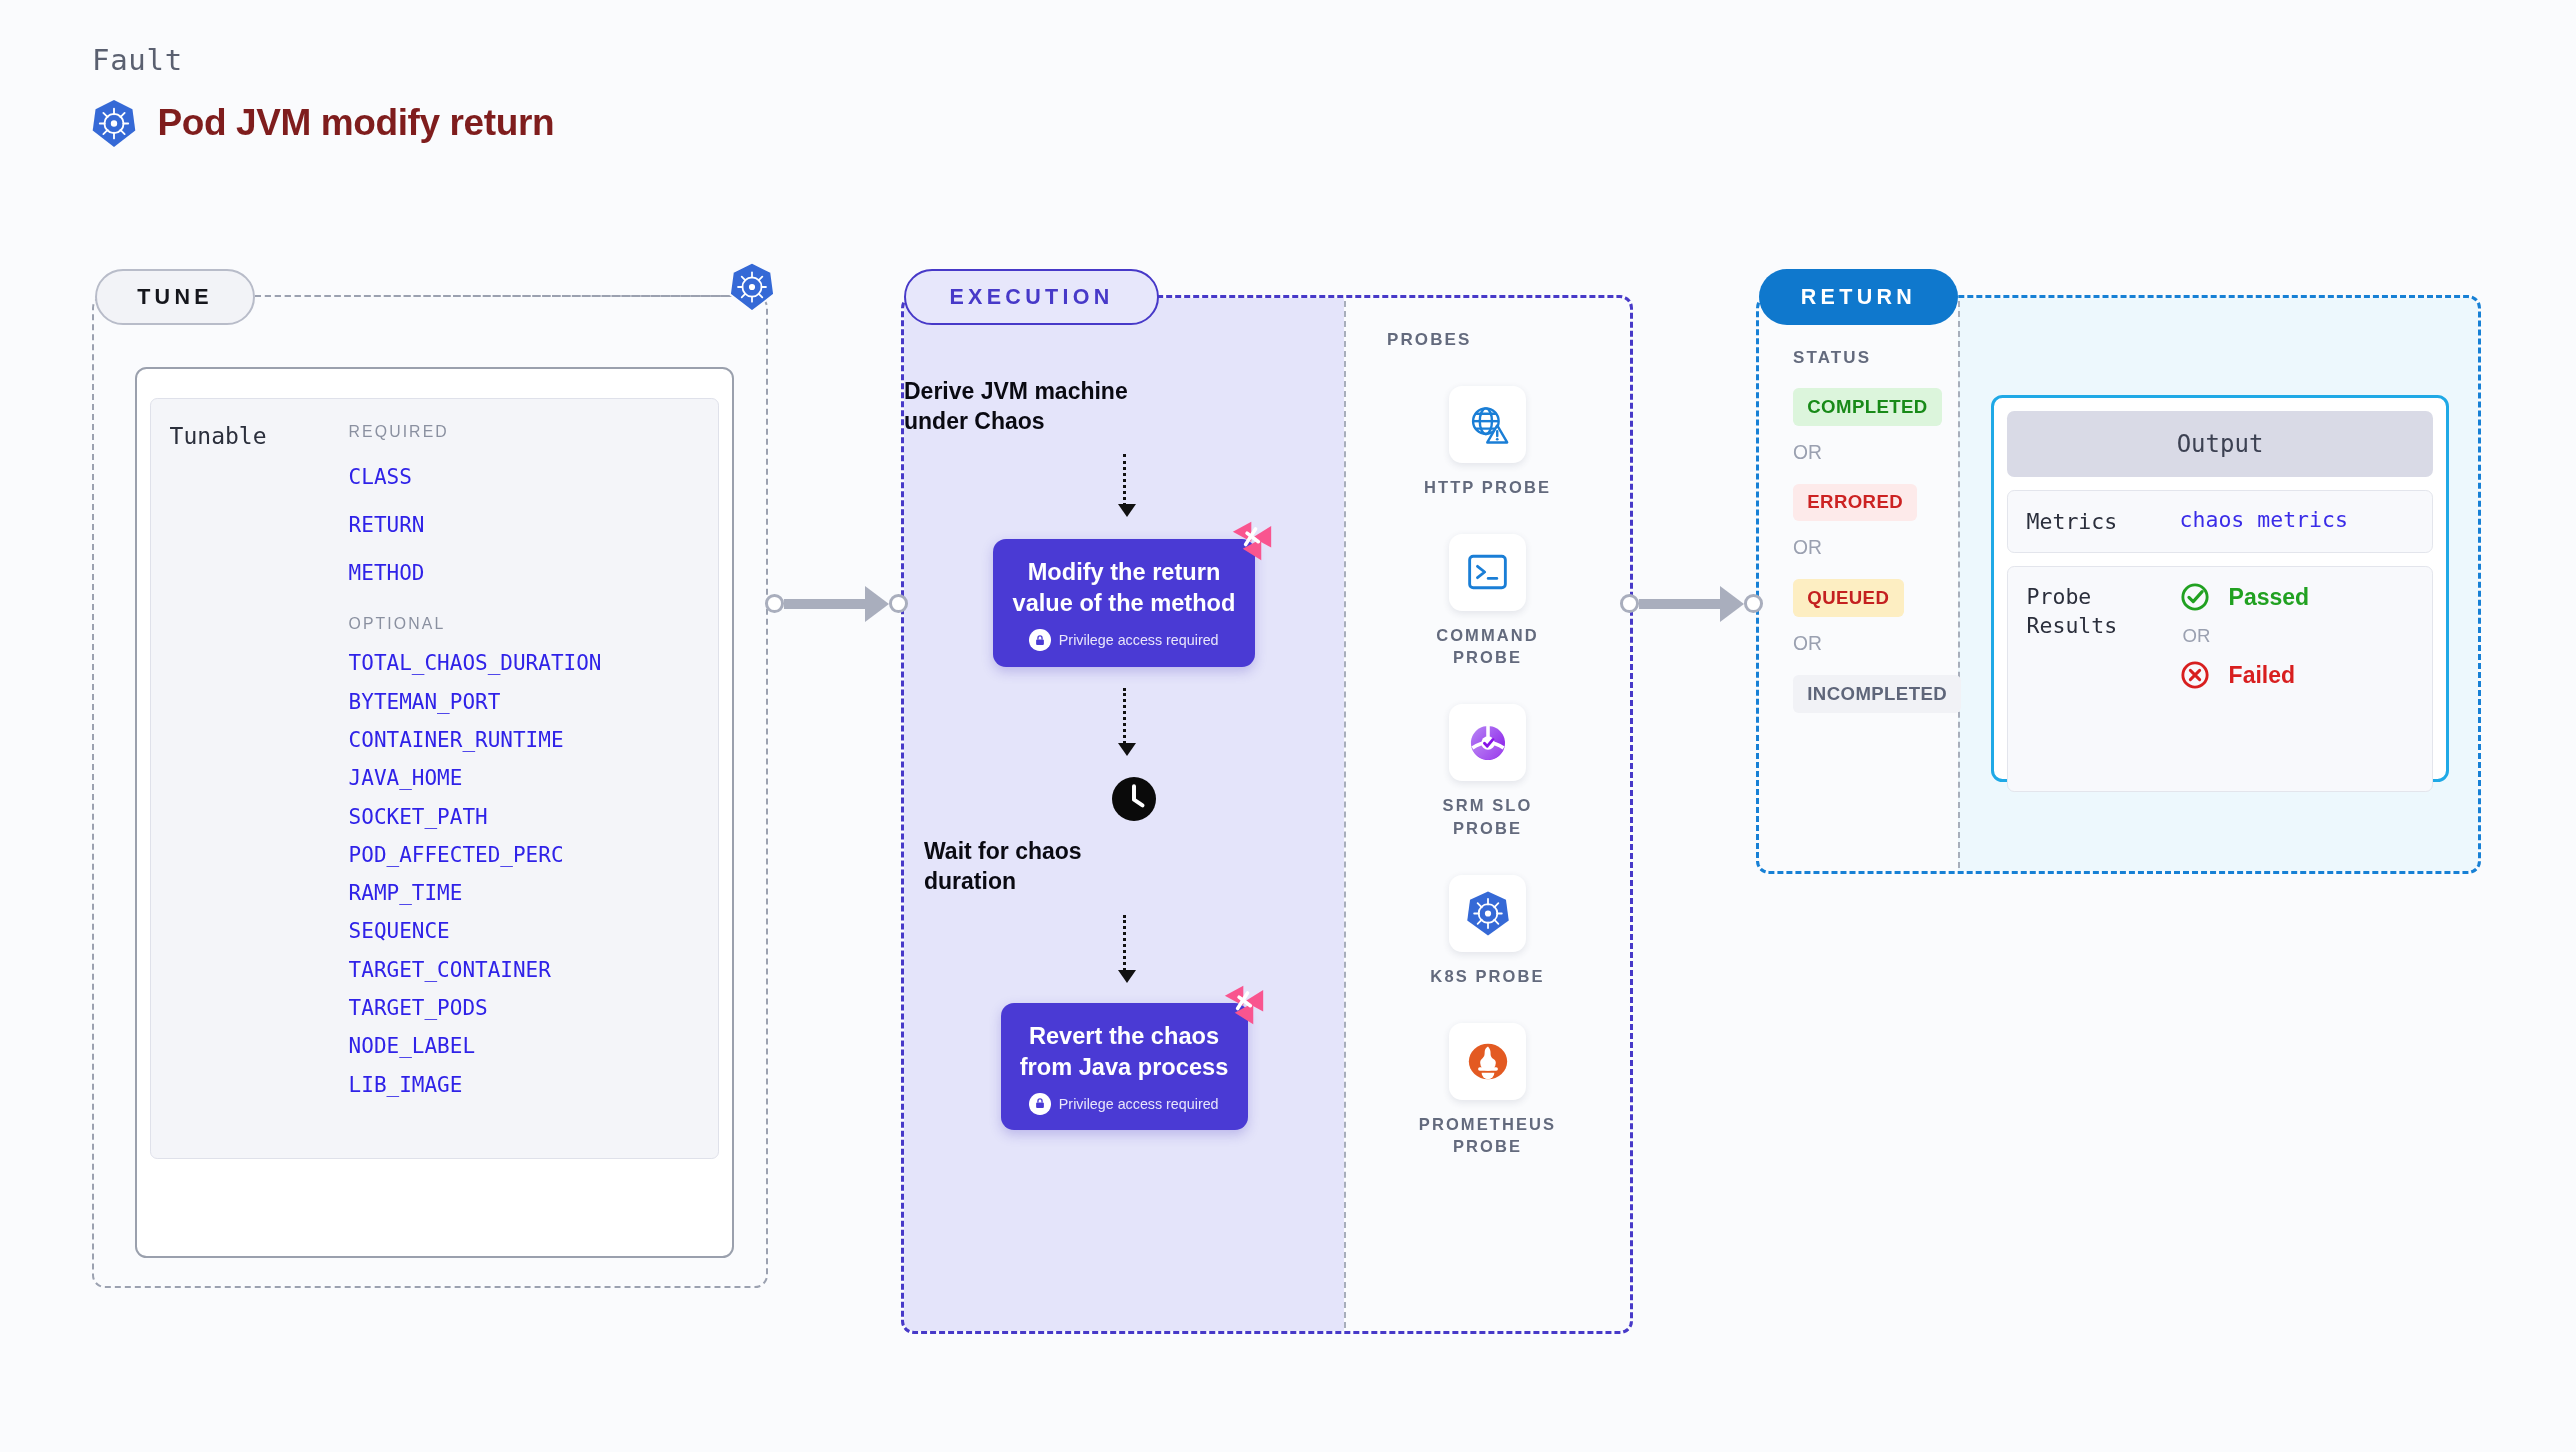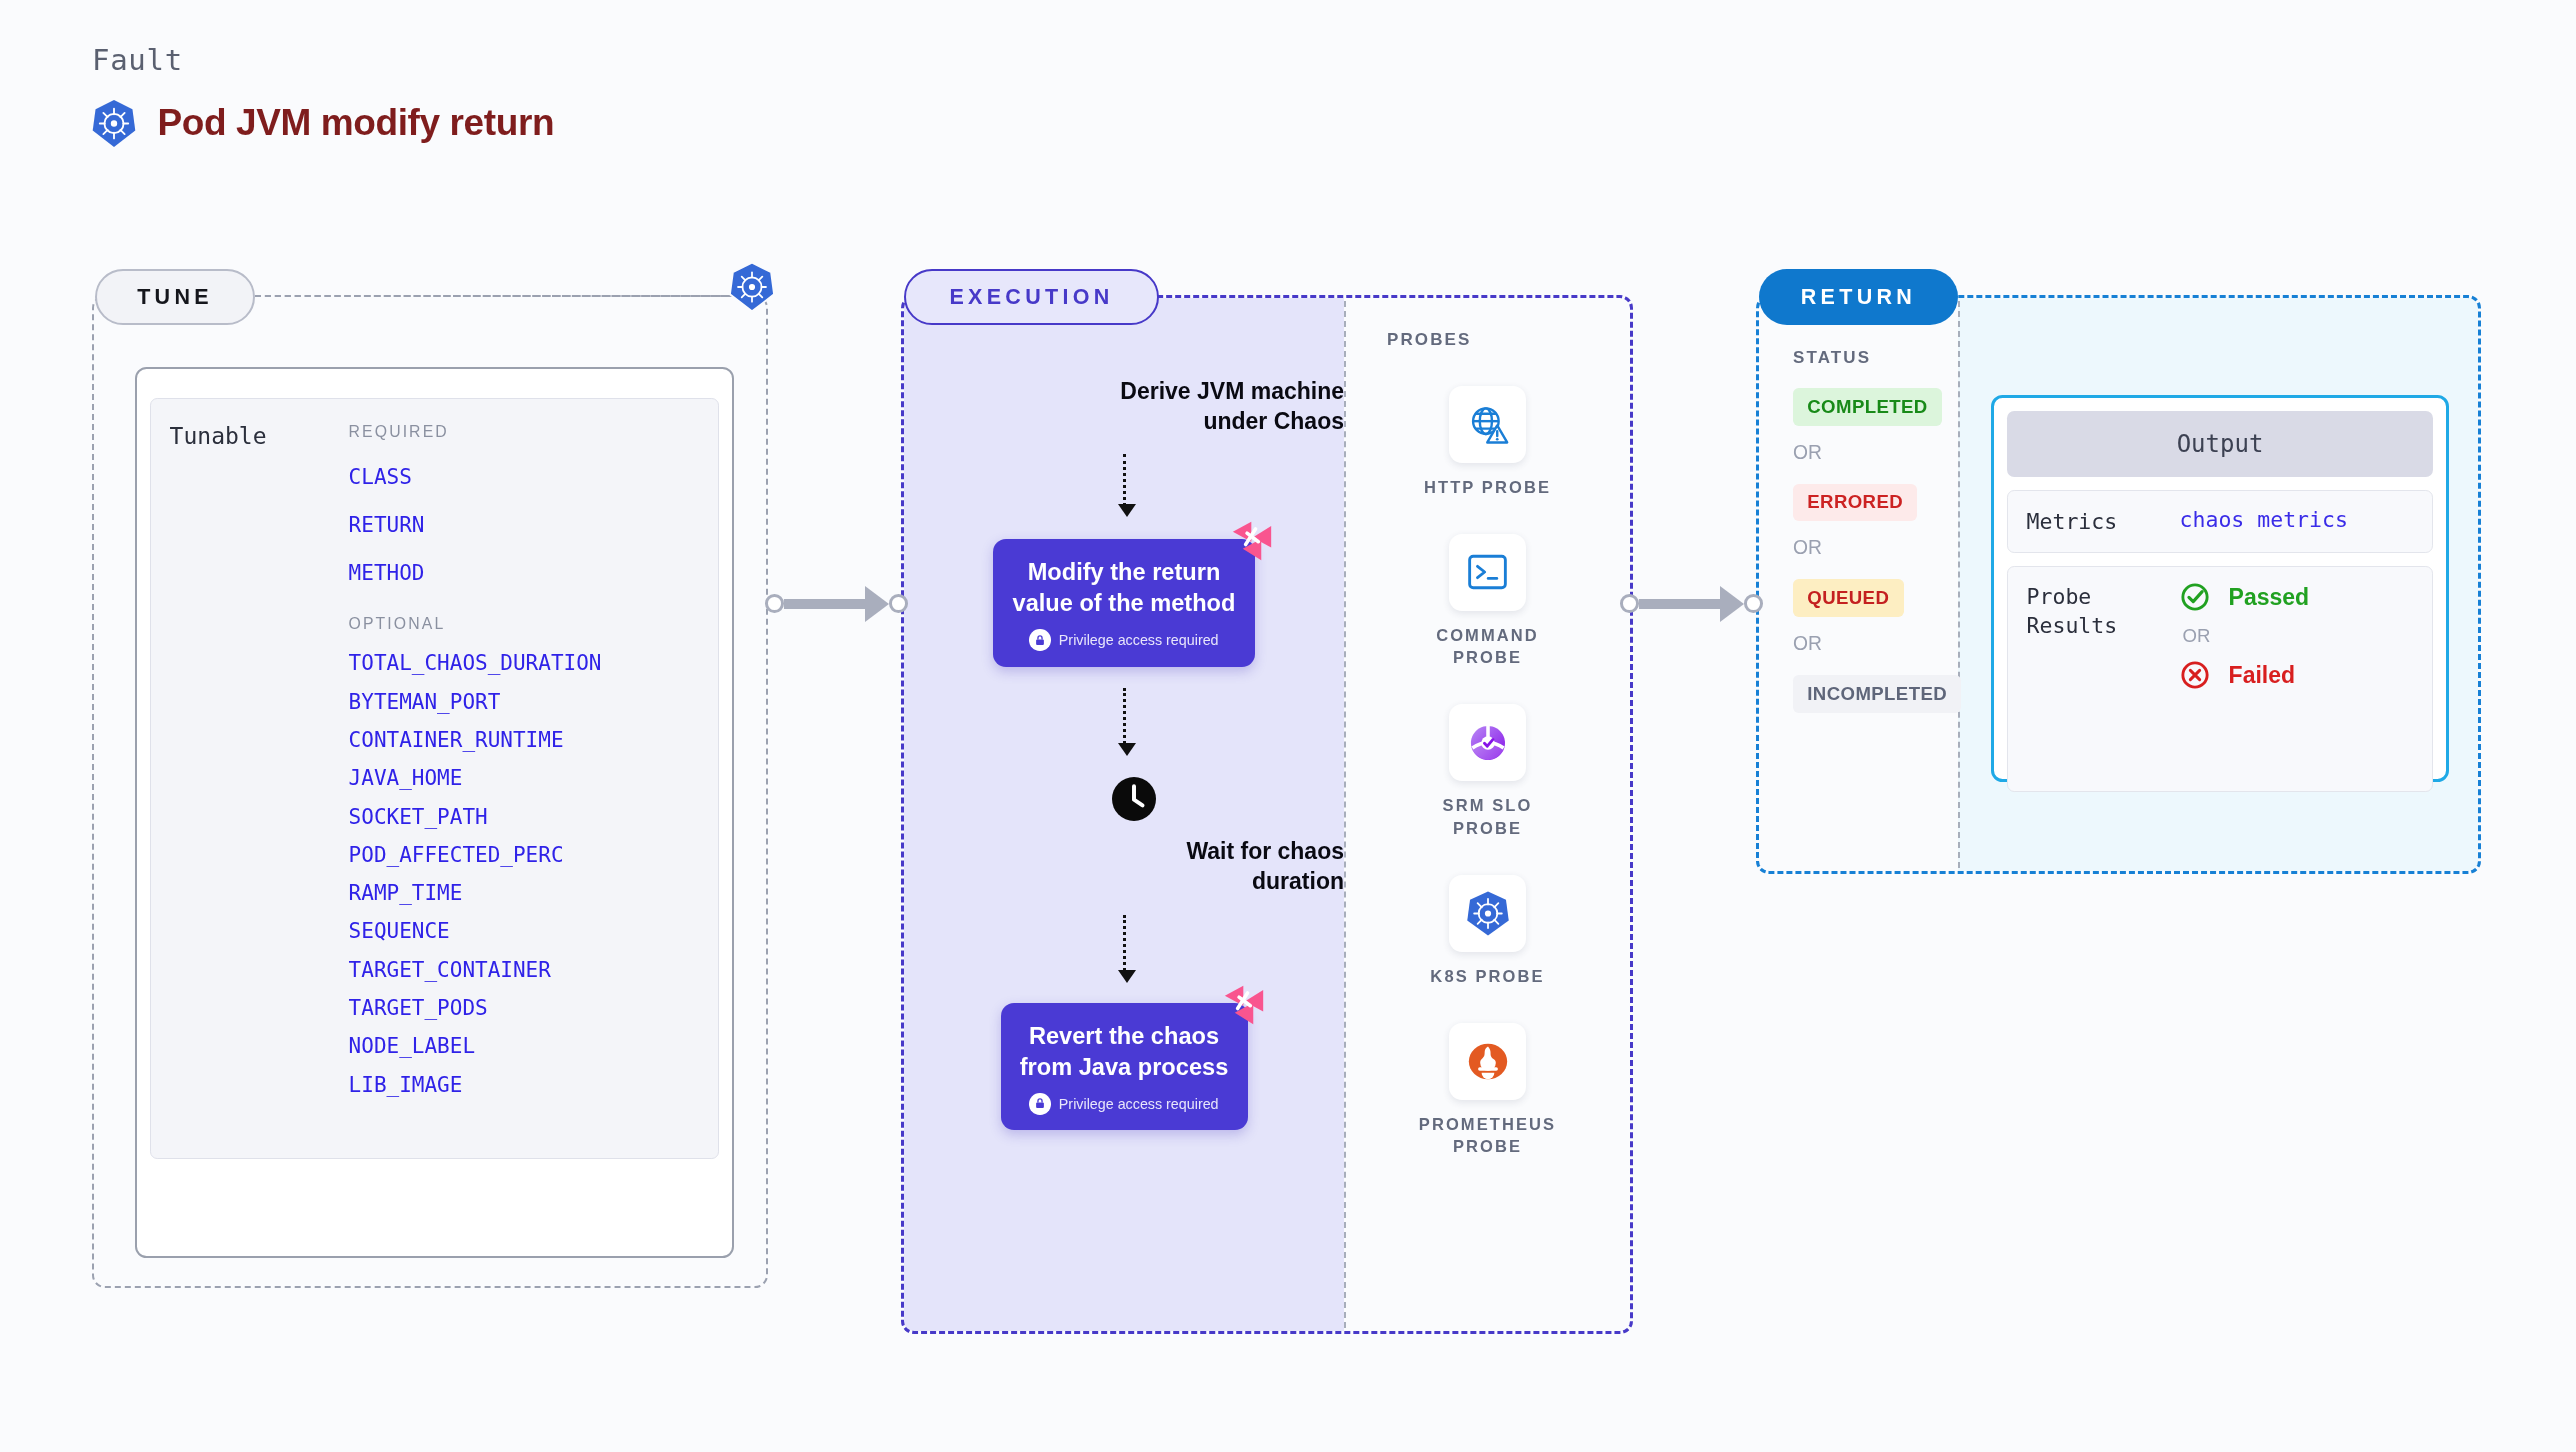--- a/index.html
+++ b/index.html
@@ -178,21 +178,21 @@
     margin-top: 18.6px;
   }
   .param.req { margin-top: 24px; }
   #optional-label { margin-top: 30px; }
   #optional-list .param { margin-top: 14.3px; }
   #optional-list .param:first-child { margin-top: 18.6px; }
 
   
   #flow { position: absolute; left: 904px; top: 298px; width: 440px; }
   .flow-title {
-    text-align: right; font-size: 23px; font-weight: bold;
+    text-align: left; font-size: 23px; font-weight: bold;
     color: #0a0a12; line-height: 1.3;
   }
   .dotted-arrow {
     width: 2.9px; margin: 0 auto;
     border-left: 3.6px dotted #111111;
     position: relative;
   }
   .dotted-arrow::after {
     content: ""; position: absolute;
     left: -7.9px; bottom: -11.5px;

